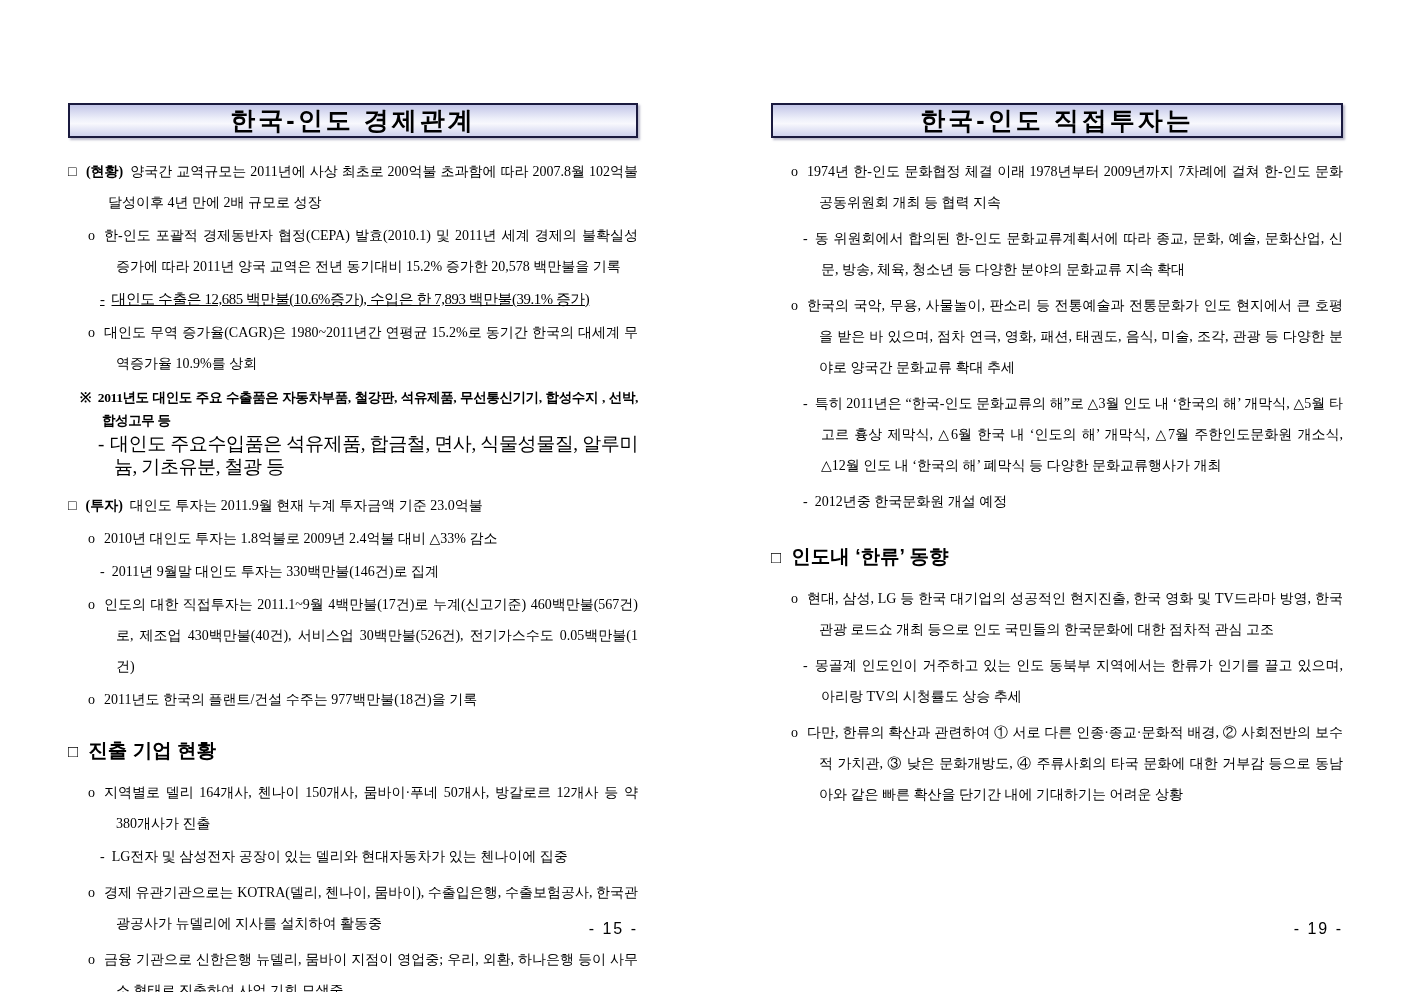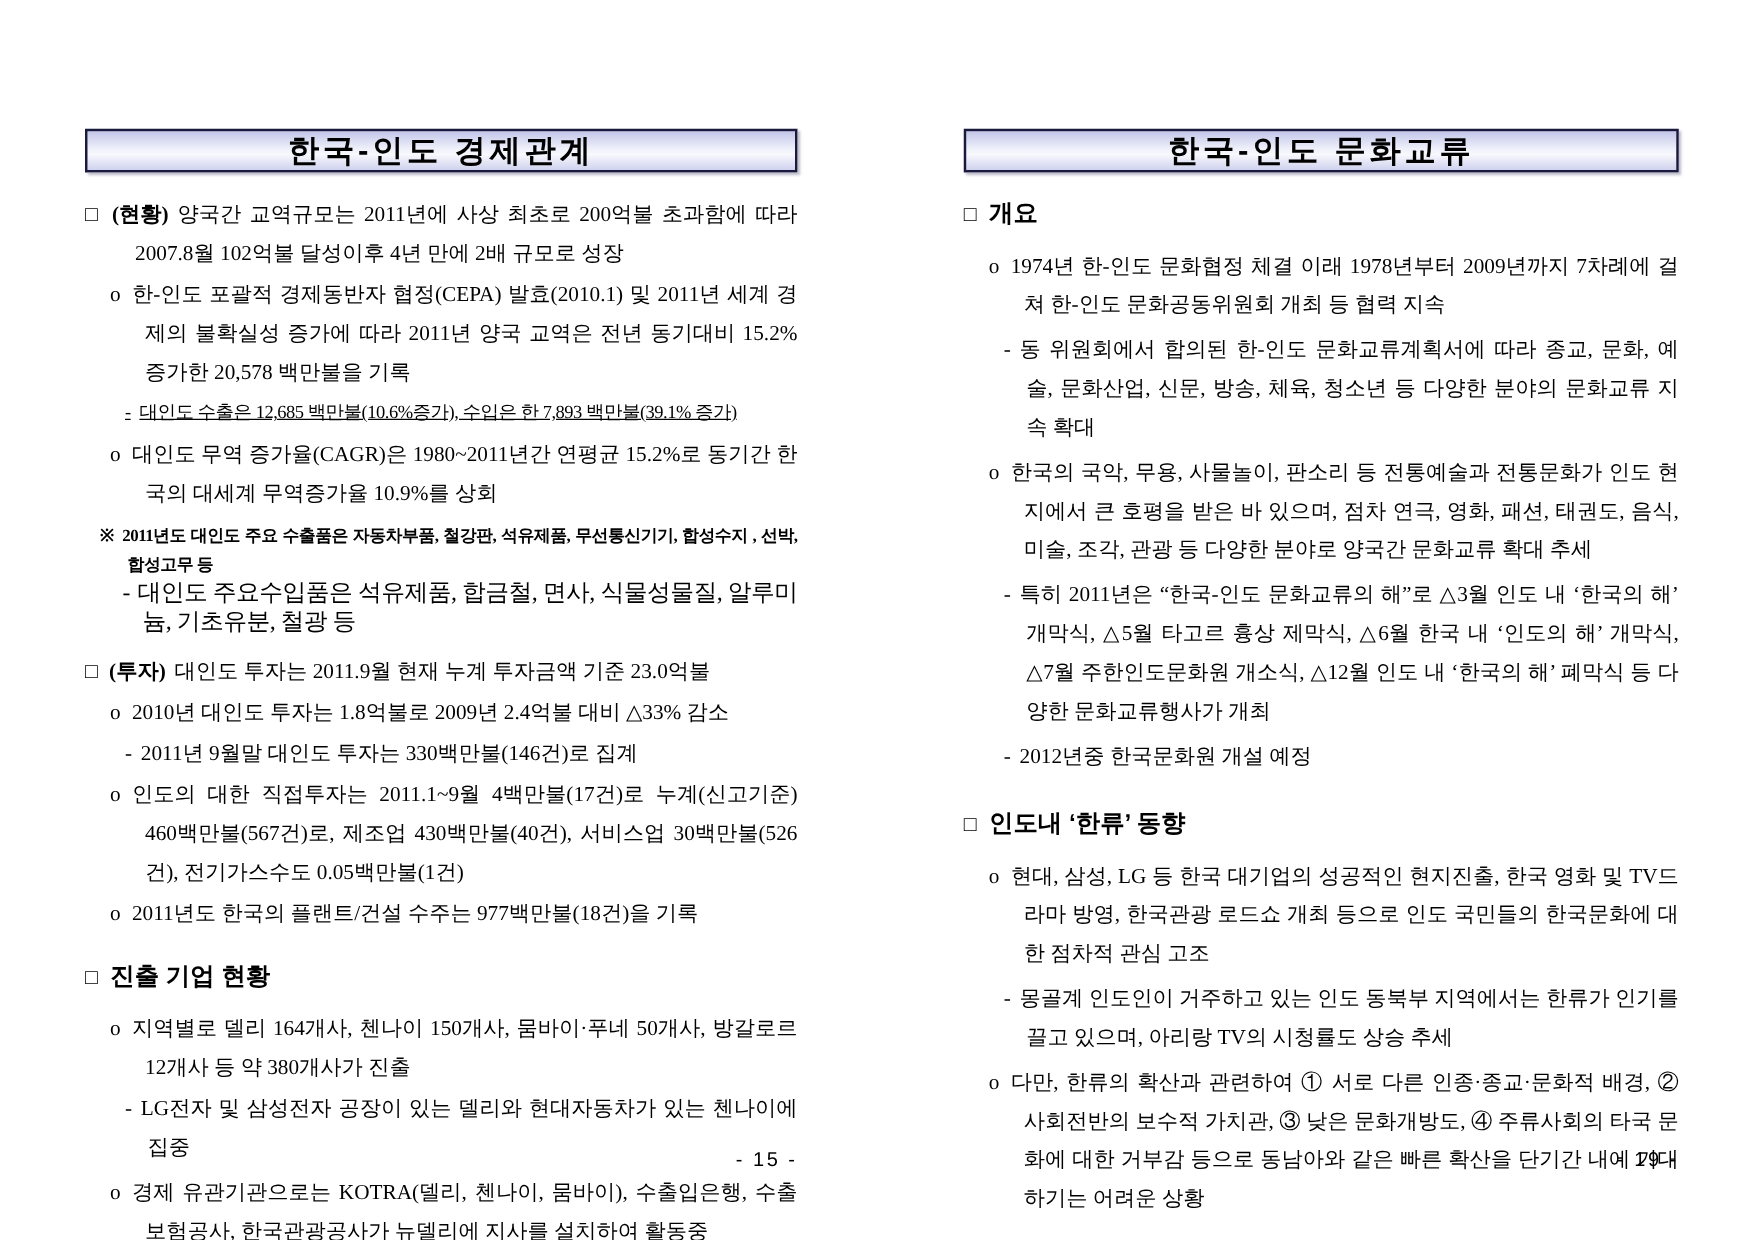--- a/index.html
+++ b/index.html
@@ -23,21 +23,21 @@
     background:linear-gradient(180deg,#c3c6e8 0%,#eef0fa 45%,#f8f8fd 60%,#cfd2ee 100%);
     box-shadow:2px 2px 2px rgba(130,130,160,0.55);
     display:flex;align-items:center;justify-content:center;
   }
   .title-box .ttl{
     font-family:"Liberation Sans","DejaVu Sans",sans-serif;
     font-weight:bold;font-size:25px;letter-spacing:3px;
   }
   .content{margin-top:18px;}
   .blk{
-    font-size:17px;line-height:31px;
+    font-size:14px;line-height:31px;
     text-align:justify;
     margin-top:2px;
   }
   .blk .mk{margin-right:9px;}
   .blk .lb{font-weight:bold;margin-right:7px;}
   .b1{padding-left:40px;text-indent:-40px;}
   .b1 .mk{font-weight:bold;}
   .b2{margin-left:20px;padding-left:28px;text-indent:-28px;}
   .b3{margin-left:32px;padding-left:18px;text-indent:-18px;}
   .b3 .mk{margin-right:7px;}
@@ -135,27 +135,24 @@
     <div class="blk b2 gap-sm">
       <span class="mk">o</span><span class="tx">금융 기관으로 신한은행 뉴델리, 뭄바이 지점이 영업중; 우리, 외환, 하나은행 등이 사무소 형태로 진출하여 사업 기회 모색중</span>
     </div>
 
   </div>
   <div class="pagenum">- 15 -</div>
 </div>
 
 <div class="page page-right">
   <div class="title-box">
-    <span class="ttl">한국-인도 문화교류</span>
+    <span class="ttl">한국-인도 직접투자는</span>
   </div>
   <div class="content">
 
-    <div class="blk h2 first">
-      <span class="mk">□</span><span class="tx">개요</span>
-    </div>
 
     <div class="blk b2 first">
       <span class="mk">o</span><span class="tx">1974년 한-인도 문화협정 체결 이래 1978년부터 2009년까지 7차례에 걸쳐 한-인도 문화공동위원회 개최 등 협력 지속</span>
     </div>
 
     <div class="blk b3 gap-sm">
       <span class="mk">-</span><span class="tx">동 위원회에서 합의된 한-인도 문화교류계획서에 따라 종교, 문화, 예술, 문화산업, 신문, 방송, 체육, 청소년 등 다양한 분야의 문화교류 지속 확대</span>
     </div>
 
     <div class="blk b2 gap-sm">

